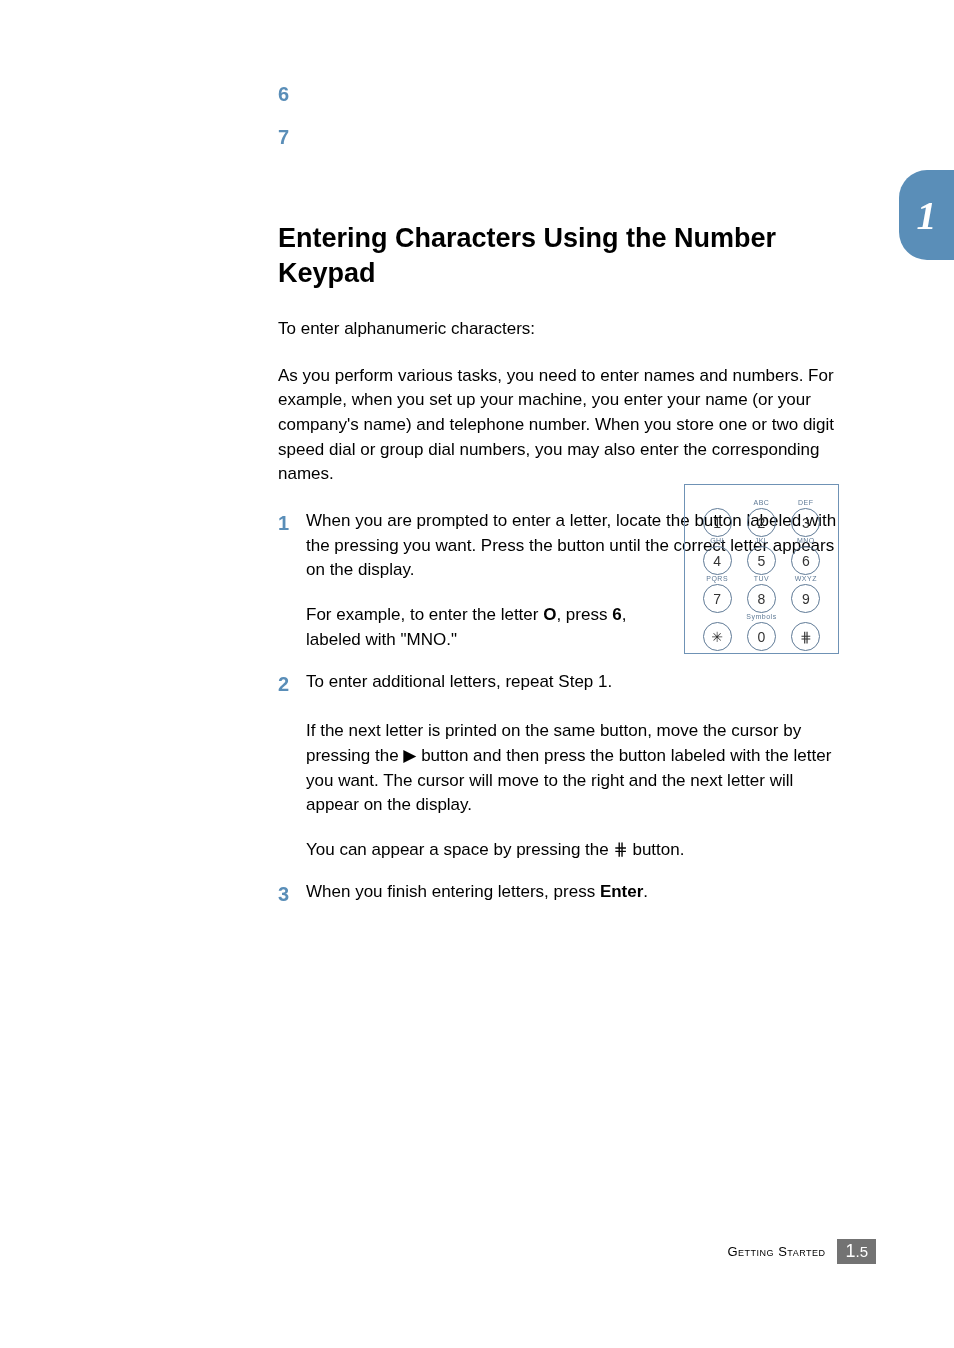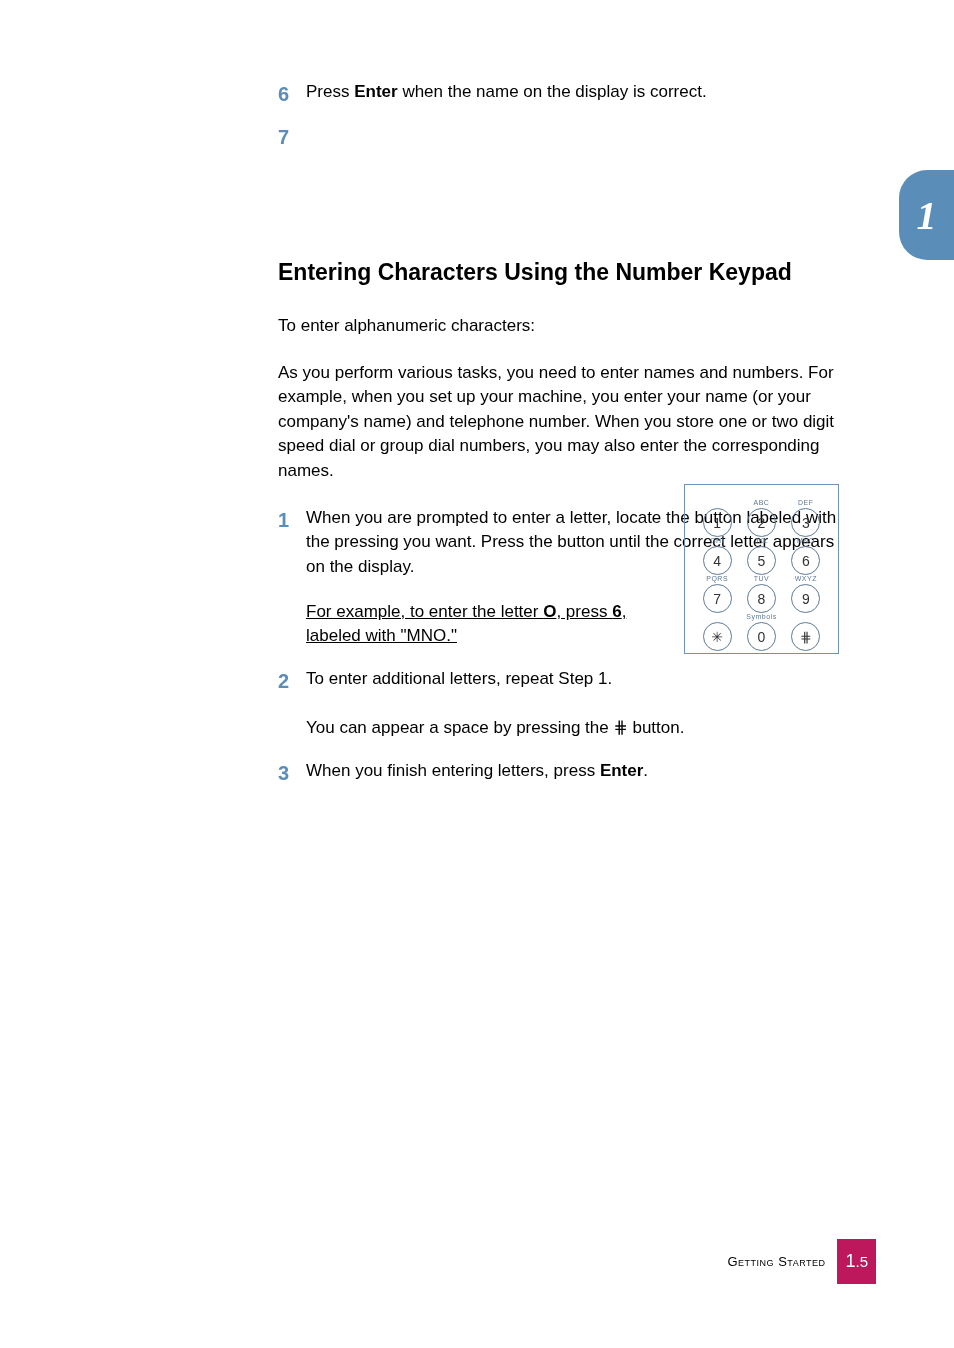--- a/index.html
+++ b/index.html
@@ -49,47 +49,47 @@
   .step{
     display:flex;
     align-items:flex-start;
     margin-bottom:14px;
     font-size:17px;
     line-height:1.45;
   }
   .step .txt{flex:1;}
   b{font-weight:700;}
   h2{
-    margin-top:106px;
-    font-size:23px;
+    margin-top:69px;
+    font-size:27px;
     font-weight:700;
     line-height:1.3;
     margin-bottom:26px;
   }
   .para{
     font-size:17px;
     line-height:1.45;
     margin-bottom:22px;
   }
   .sub{margin-left:28px;margin-top:20px;font-size:17px;line-height:1.45;}
   .footer{
     position:absolute;
     right:78px;
-    bottom:64px;
+    bottom:84px;
     display:flex;
     align-items:center;
     gap:12px;
     font-size:13px;
     font-family:Verdana,Arial,sans-serif;
   }
   .footer .label{letter-spacing:.5px;font-variant:small-caps;}
   .footer .pg{
-    background:#be185d;
+    background:#737373;
     color:#fff;
-    padding:12px 8px;
+    padding:2px 8px;
     font-size:15px;
   }
   .footer .pg .big{font-size:18px;}
   .keypad{
     position:absolute;
     left:684px;
     top:484px;
     width:155px;
     height:170px;
     border:1px solid #6f92b5;
@@ -115,47 +115,47 @@
 
 <div class="tab">
   <span>1</span>
 </div>
 
 <div class="content">
 
   <div id="cont-steps">
       <div class="step">
         <span class="num">6</span>
-        <span class="txt">Press <b>Enter</b> when the name on the display is correct.</span>
       </div>
       <div class="step">
         <span class="num">7</span>
       </div>
     </div>
 
   <h2>Entering Characters Using the Number Keypad</h2>
 
   <div id="paras">
       <div class="para">To enter alphanumeric characters:</div>
       <div class="para">As you perform various tasks, you need to enter names and numbers. For example, when you set up your machine, you enter your name (or your company's name) and telephone number. When you store one or two digit speed dial or group dial numbers, you may also enter the corresponding names.</div>
     </div>
 
   <div id="steps">
       <div style="margin-bottom: 18px;">
         <div class="step">
           <span class="num">1</span>
           <span class="txt" style="width:370px">When you are prompted to enter a letter, locate the button labeled with the pressing you want. Press the button until the correct letter appears on the display.</span>
         </div>
-        <div class="sub" style="width: 370px; text-decoration: underline;">For example, to enter the letter <b>O</b>, press <b>6</b>, labeled with "MNO."</div>
+        <div class="sub" style="width: 370px;">For example, to enter the letter <b>O</b>, press <b>6</b>, labeled with "MNO."</div>
       </div>
       <div style="margin-bottom: 18px;">
         <div class="step">
           <span class="num">2</span>
           <span class="txt">To enter additional letters, repeat Step 1.</span>
         </div>
+        <div class="sub">If the next letter is printed on the same button, move the cursor by pressing the ▶ button and then press the button labeled with the letter you want. The cursor will move to the right and the next letter will appear on the display.</div>
         <div class="sub">You can appear a space by pressing the ⋕ button.</div>
       </div>
       <div style="margin-bottom: 18px;">
         <div class="step">
           <span class="num">3</span>
           <span class="txt">When you finish entering letters, press <b>Enter</b>.</span>
         </div>
       </div>
     </div>
 

